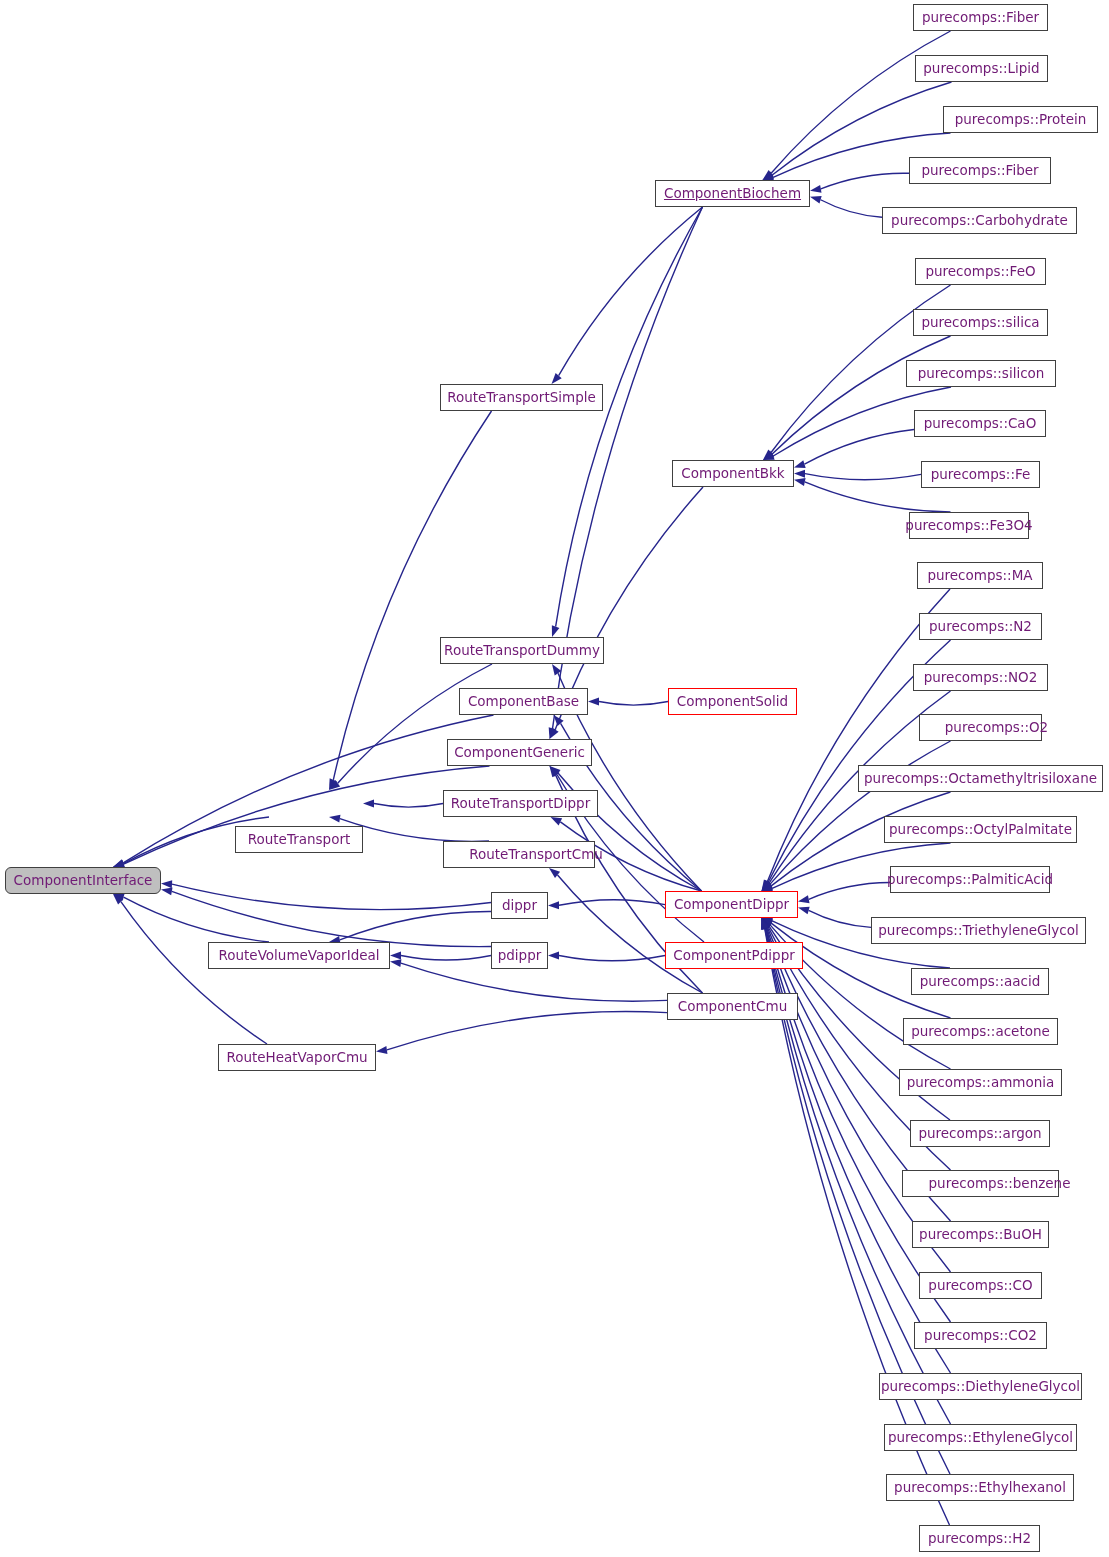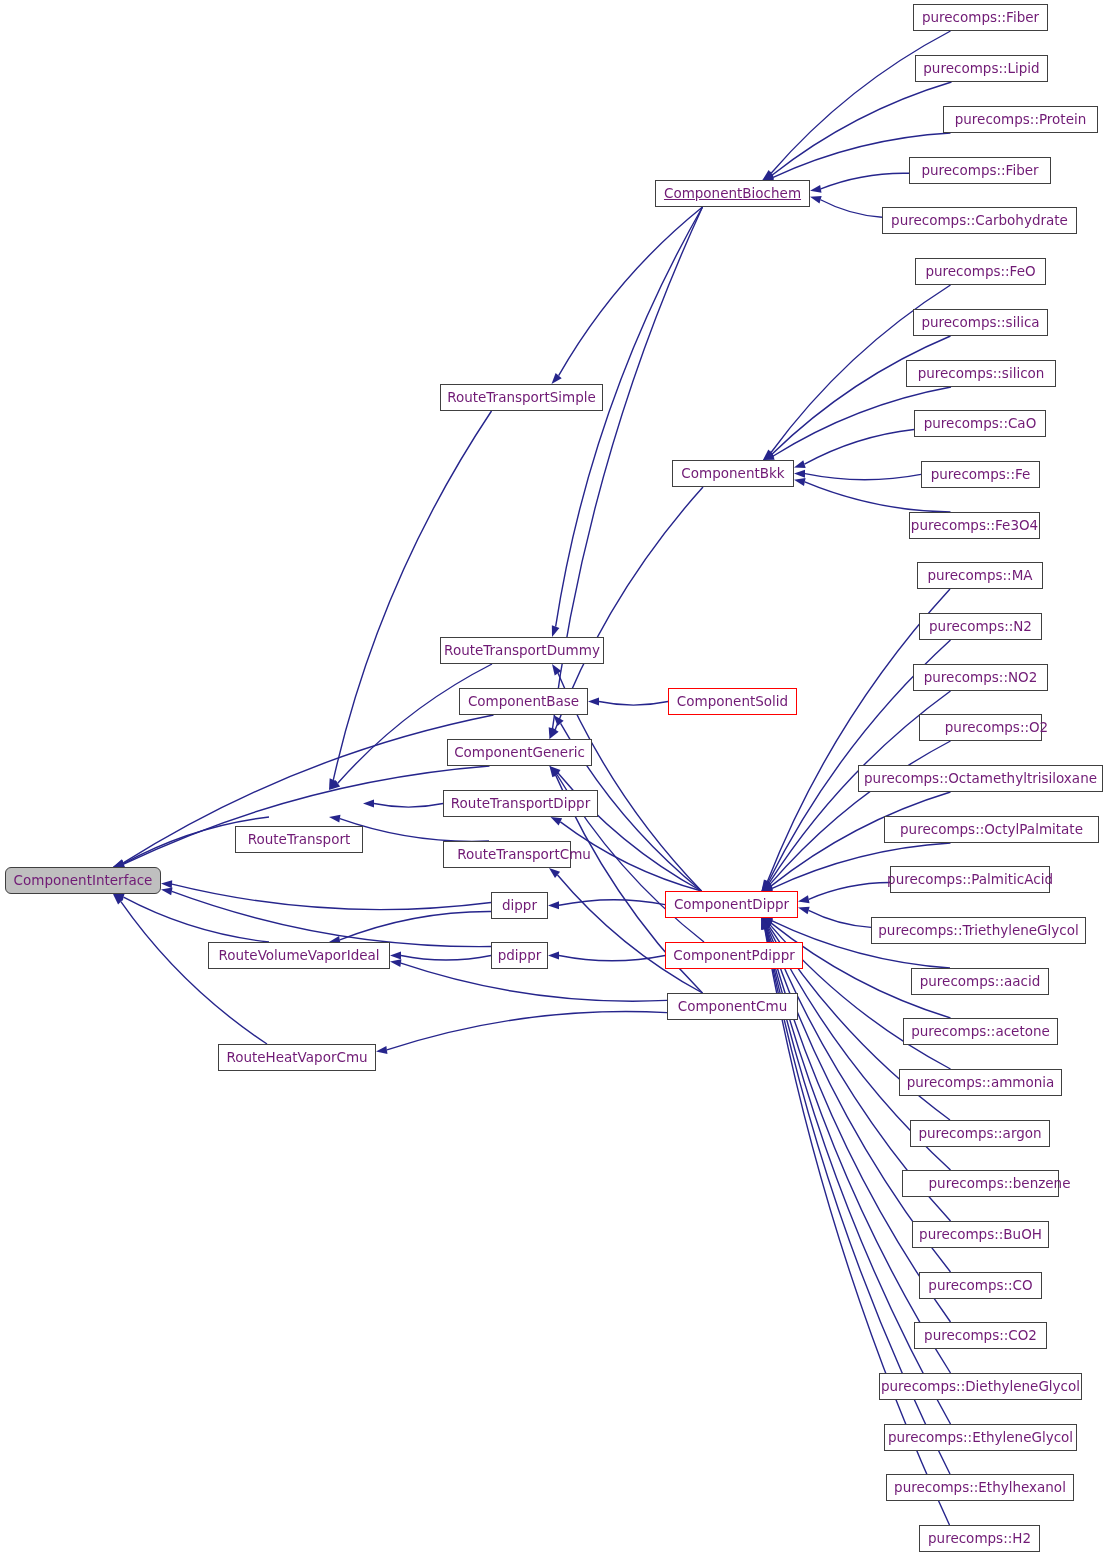--- a/index.html
+++ b/index.html
@@ -173,21 +173,21 @@
       </div>
       <div class="node" style="left: 447px; top: 739px; width: 145px;">
         <span class="lbl">ComponentGeneric</span>
       </div>
       <div class="node" style="left: 235px; top: 790px; width: 128px; margin-top: 36px;">
         <span class="lbl">RouteTransport</span>
       </div>
       <div class="node" style="left: 443px; top: 790px; width: 155px;">
         <span class="lbl">RouteTransportDippr</span>
       </div>
-      <div class="node" style="left: 443px; top: 841px; width: 128px; padding-left: 40px;">
+      <div class="node" style="left: 443px; top: 841px; width: 152px; padding-left: 40px;">
         <span class="lbl">RouteTransportCmu</span>
       </div>
       <div class="node" style="left: 491px; top: 892px; width: 57px;">
         <span class="lbl">dippr</span>
       </div>
       <div class="node redbox" style="left: 665px; top: 891px; width: 133px;">
         <span class="lbl">ComponentDippr</span>
       </div>
       <div class="node" style="left: 208px; top: 942px; width: 182px;">
         <span class="lbl">RouteVolumeVaporIdeal</span>
@@ -227,39 +227,39 @@
       </div>
       <div class="node" style="left: 906px; top: 360px; width: 150px;">
         <span class="lbl">purecomps::silicon</span>
       </div>
       <div class="node" style="left: 914px; top: 410px; width: 132px;">
         <span class="lbl">purecomps::CaO</span>
       </div>
       <div class="node" style="left: 921px; top: 461px; width: 119px;">
         <span class="lbl">purecomps::Fe</span>
       </div>
-      <div class="node" style="left: 909px; top: 512px; width: 131px;">
+      <div class="node" style="left: 909px; top: 512px; width: 120px;">
         <span class="lbl">purecomps::Fe3O4</span>
       </div>
       <div class="node" style="left: 917px; top: 562px; width: 126px;">
         <span class="lbl">purecomps::MA</span>
       </div>
       <div class="node" style="left: 919px; top: 613px; width: 123px;">
         <span class="lbl">purecomps::N2</span>
       </div>
       <div class="node" style="left: 913px; top: 664px; width: 135px;">
         <span class="lbl">purecomps::NO2</span>
       </div>
       <div class="node" style="left: 919px; top: 714px; width: 123px; padding-left: 38px;">
         <span class="lbl">purecomps::O2</span>
       </div>
       <div class="node" style="left: 858px; top: 765px; width: 245px;">
         <span class="lbl">purecomps::Octamethyltrisiloxane</span>
       </div>
-      <div class="node" style="left: 884px; top: 816px; width: 215px;">
+      <div class="node" style="left: 884px; top: 816px; width: 193px;">
         <span class="lbl">purecomps::OctylPalmitate</span>
       </div>
       <div class="node" style="left: 890px; top: 866px; width: 160px;">
         <span class="lbl">purecomps::PalmiticAcid</span>
       </div>
       <div class="node" style="left: 871px; top: 917px; width: 215px;">
         <span class="lbl">purecomps::TriethyleneGlycol</span>
       </div>
       <div class="node" style="left: 911px; top: 968px; width: 138px;">
         <span class="lbl">purecomps::aacid</span>

